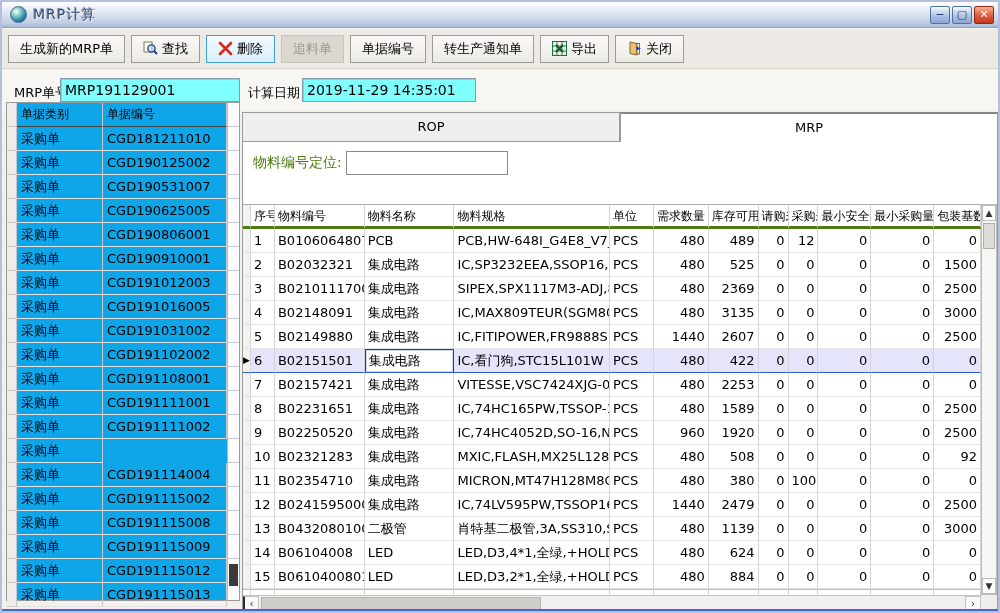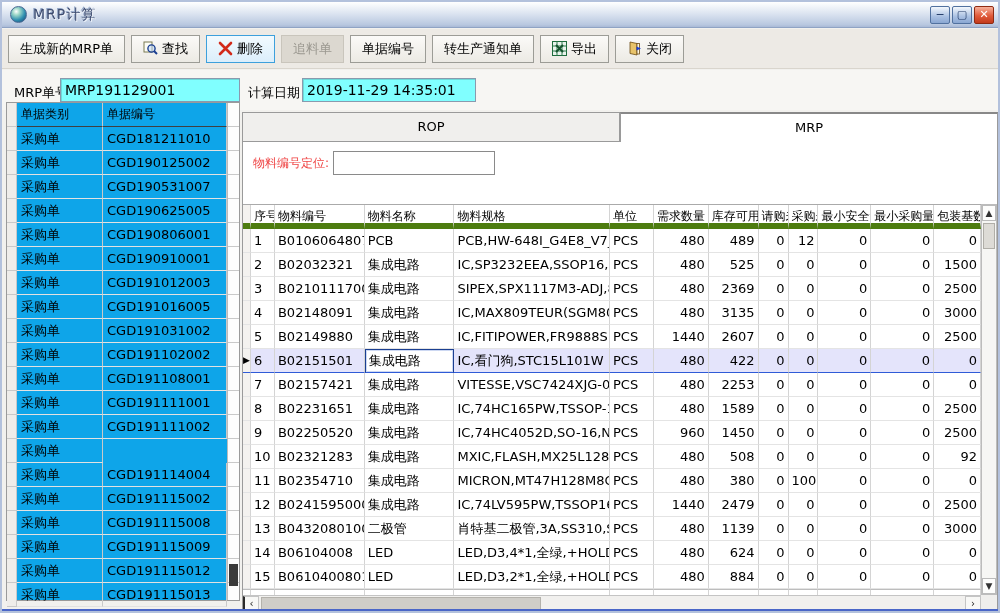--- a/index.html
+++ b/index.html
@@ -46,27 +46,27 @@
            background:repeating-linear-gradient(to bottom,#fdfdfd 0 23px,#c9c9c9 23px 24px)}
   .lthumb{position:absolute;left:1px;right:1px;bottom:14px;height:22px;background:#3a3a3a}
   .rightpanel{position:absolute;left:240px;top:110px;width:756px;height:500px;background:#fff}
   
   .tabs{display:flex;height:30px}
   .tab{flex:1;text-align:center;font-size:13px;line-height:28px;color:#000;cursor:default;
        border:1px solid #9a9a9a;background:#f0efed;border-bottom:1px solid #9a9a9a}
   .tab.active{background:#fff;border-bottom:none;border-top:2px solid #888}
   .tabbody{position:absolute;left:0;top:30px;right:0;bottom:0;border:1px solid #9a9a9a;border-top:none;background:#fff}
   .locator{position:absolute;left:10px;top:8px;height:26px;display:flex;align-items:center;gap:4px}
-  .locator .llab{font-size:12px;color:#ef4444}
+  .locator .llab{font-size:14px;color:#4d7c0f}
   .locator input{width:162px;height:24px;border:1px solid #8a8a8a;font-size:13px;padding:0 3px;background:#fff}
   
   .grid{position:absolute;left:0;top:62px;right:16px;bottom:16px;overflow:hidden;border-top:1px solid #aaa}
   .grow{display:flex;height:24px;line-height:23px;font-size:13px;background:#fff}
   .grow.ghead{font-size:12px}
-  .ghead .gc{border-bottom:6px solid #4d7c0f}
+  .ghead .gc{border-bottom:3px solid #4d7c0f}
   .gc{border-right:1px solid #d4d4d4;border-bottom:1px solid #e4e4e4;overflow:hidden;white-space:nowrap;padding:0 3px}
   .gc.rind{width:8px;padding:0;background:#f4f2ef;font-size:9px;line-height:22px;color:#000}
   .gc.c0{width:24px}.gc.c1{width:90px}.gc.c2{width:90px}.gc.c3{width:156px}.gc.c4{width:44px}
   .gc.c5{width:55px}.gc.c6{width:50px}.gc.c7{width:30px}.gc.c8{width:30px}.gc.c9{width:53px}
   .gc.c10{width:63px}.gc.c11{width:47px}
   .gc.r{text-align:right}
   .grow.sel{background:#e4e4fb;box-shadow:inset 0 0 0 1px #2f5bd7}
   .grow.sel .gc{background:#e4e4fb;border-bottom-color:#2f5bd7}
   .grow.sel .gc.rind{background:#f4f2ef}
   .gc.editcell{background:#fff !important;border:1px solid #1b3f91;box-shadow:inset 0 0 0 1px #cdd8f2;line-height:21px}
@@ -422,21 +422,21 @@
               <div class="gc c11 r">2500</div>
             </div>
             <div class="grow">
               <div class="gc rind"></div>
               <div class="gc c0">9</div>
               <div class="gc c1">B02250520</div>
               <div class="gc c2">集成电路</div>
               <div class="gc c3">IC,74HC4052D,SO-16,NXP</div>
               <div class="gc c4">PCS</div>
               <div class="gc c5 r">960</div>
-              <div class="gc c6 r">1450</div>
+              <div class="gc c6 r">1920</div>
               <div class="gc c7 r">0</div>
               <div class="gc c8 r">0</div>
               <div class="gc c9 r">0</div>
               <div class="gc c10 r">0</div>
               <div class="gc c11 r">2500</div>
             </div>
             <div class="grow">
               <div class="gc rind"></div>
               <div class="gc c0">10</div>
               <div class="gc c1">B02321283</div>

